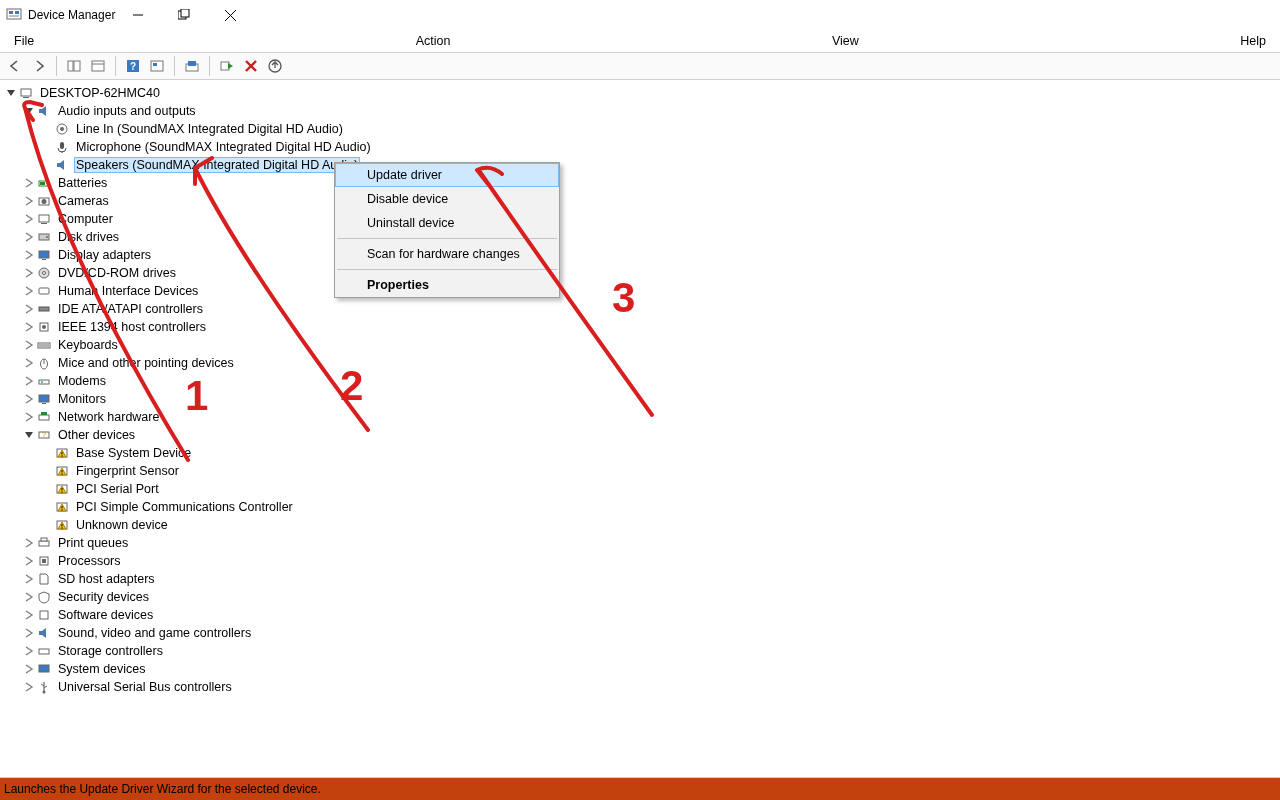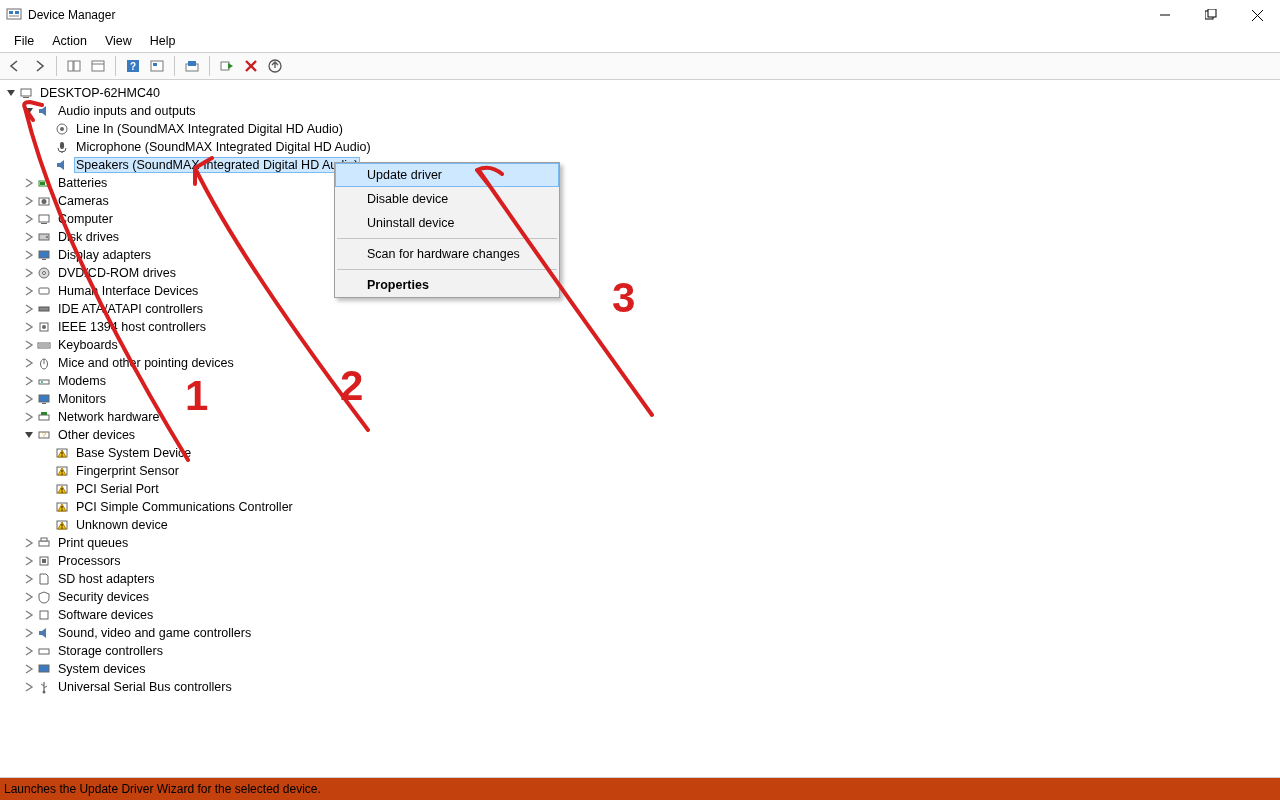--- a/index.html
+++ b/index.html
@@ -1,23 +1,23 @@
 <!DOCTYPE html>
 <html><head>
 <meta charset="utf-8">
 <style>
   * { box-sizing: border-box; font-family: "Segoe UI", Tahoma, sans-serif; }
   html, body { margin:0; padding:0; width:1280px; height:800px; background:#fff; overflow:hidden; }
-  .titlebar { height:30px; display:flex; align-items:center; justify-content:space-between; padding:0 0 0 6px; font-size:12px; border-bottom:0; }
+  .titlebar { height:30px; display:flex; align-items:center; justify-content:flex-start; padding:0 0 0 6px; font-size:12px; border-bottom:0; }
   .titlebar-left { display:flex; align-items:center; gap:6px; }
   .titlebar-icon { width:16px; height:16px; display:flex; align-items:center; justify-content:center; }
   .winbtns { display:flex; height:100%; }
   .winbtn { width:46px; display:flex; align-items:center; justify-content:center; }
   .winbtn svg { display:block; }
-  .menubar { height:22px; display:flex; align-items:center; gap:2px; padding:0 6px; font-size:12.5px; }
+  .menubar { height:22px; display:flex; align-items:center; gap:2px; padding:0 6px; font-size:12.5px;justify-content:space-between; }
   .menuitem { padding:2px 8px; }
   .toolbar { height:28px; border-top:1px solid #d0d0d0; border-bottom:1px solid #d0d0d0; display:flex; align-items:center; padding:0 4px; gap:2px; background:#fafafa; }
   .tbtn { width:22px; height:22px; display:flex; align-items:center; justify-content:center; }
   .tsep { width:1px; height:20px; background:#c8c8c8; margin:0 4px; }
   .tree { position:relative; height:calc(100% - 30px - 22px - 28px - 22px); padding:4px 4px; font-size:12.5px; overflow:auto; border-bottom:1px solid #d0d0d0; }
   .row { height:18px; display:flex; align-items:center; white-space:nowrap; }
   .tw { width:14px; height:14px; display:flex; align-items:center; justify-content:center; }
   .tw svg { display:block; }
   .ic { width:16px; height:16px; display:flex; align-items:center; justify-content:center; margin-right:4px; }
   .label { padding:0 2px; }

